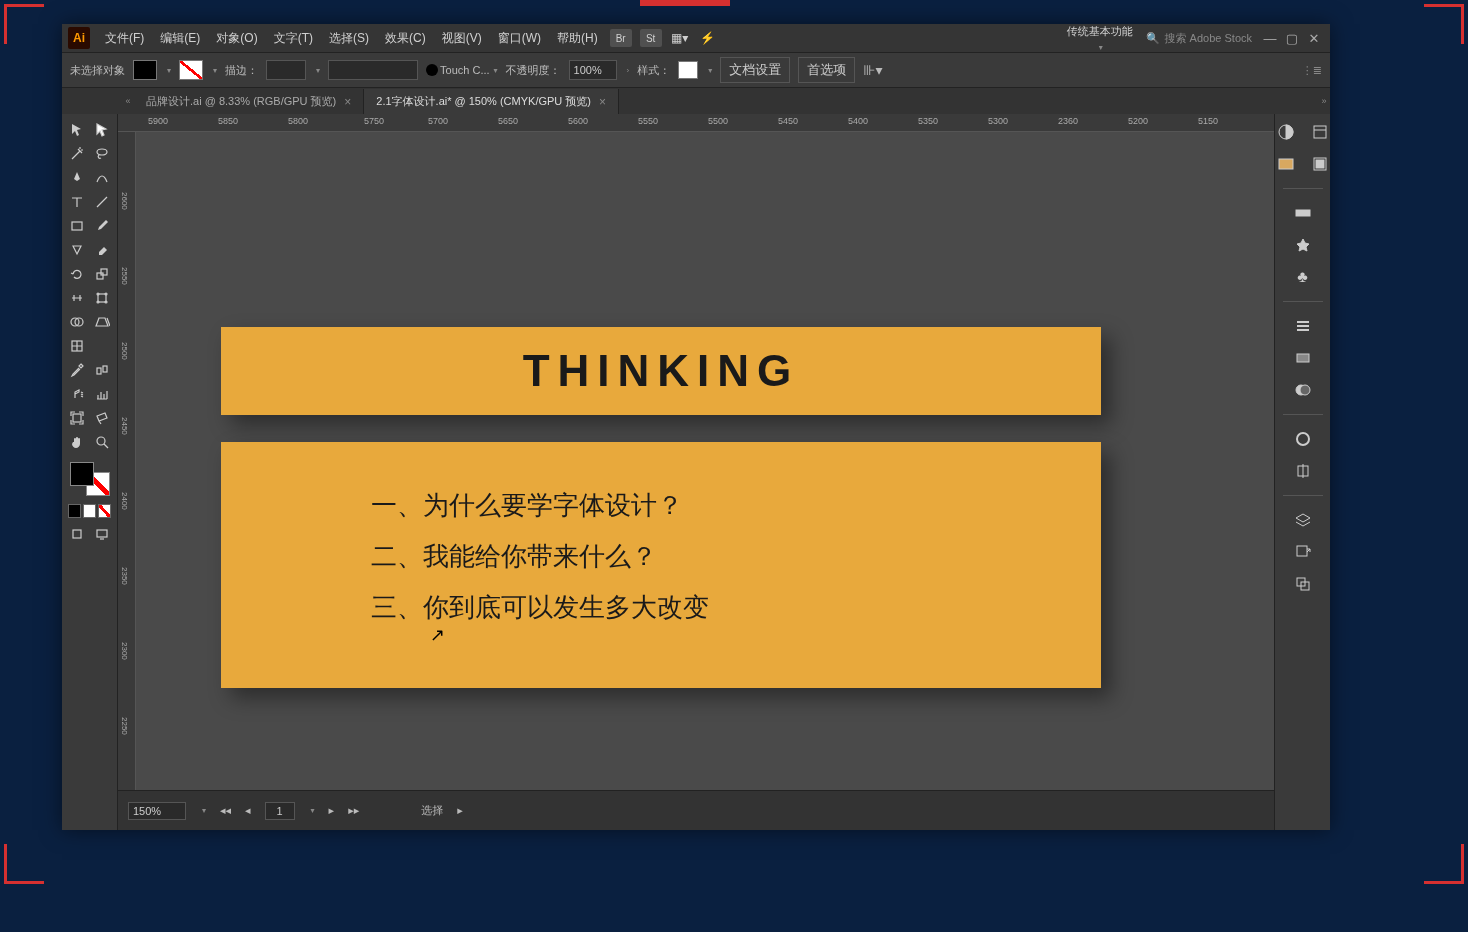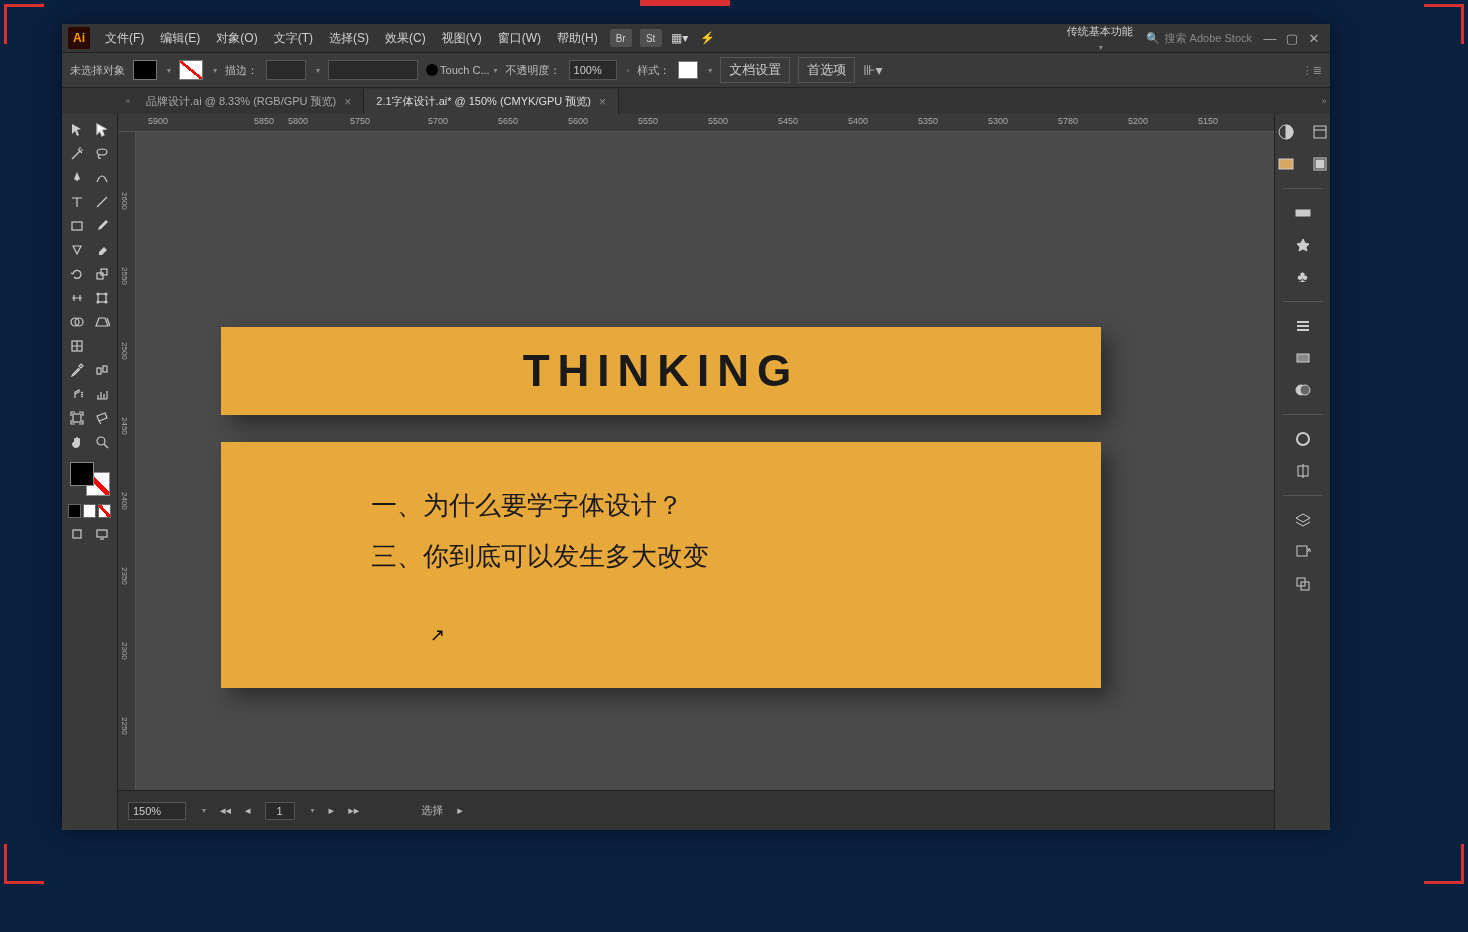--- a/index.html
+++ b/index.html
@@ -377,33 +377,33 @@
               <rect x="3" y="4" width="10" height="7"></rect>
               <path d="M6 13h4"></path>
             </svg>
           </div>
         </div>
     </div>
 
     <div class="canvas-wrap">
       <div class="ruler-h" id="ruler-h">
           <span class="tick" style="left: 30px;">5900</span>
-          <span class="tick" style="left: 100px; margin-left: 36px;">5850</span>
+          <span class="tick" style="left: 100px;">5850</span>
           <span class="tick" style="left: 170px;">5800</span>
-          <span class="tick" style="left: 232px;">5750</span>
+          <span class="tick" style="left: 246px;">5750</span>
           <span class="tick" style="left: 310px;">5700</span>
           <span class="tick" style="left: 380px;">5650</span>
           <span class="tick" style="left: 450px;">5600</span>
           <span class="tick" style="left: 520px;">5550</span>
           <span class="tick" style="left: 590px;">5500</span>
           <span class="tick" style="left: 660px;">5450</span>
           <span class="tick" style="left: 730px;">5400</span>
           <span class="tick" style="left: 800px;">5350</span>
           <span class="tick" style="left: 870px;">5300</span>
-          <span class="tick" style="left: 940px;">5780</span>
+          <span class="tick" style="left: 940px;">2360</span>
           <span class="tick" style="left: 1010px;">5200</span>
           <span class="tick" style="left: 1080px;">5150</span>
         </div>
       <div class="canvas-inner">
         <div class="ruler-v" id="ruler-v">
             <span class="tick" style="top: 60px;">2600</span>
             <span class="tick" style="top: 135px;">2550</span>
             <span class="tick" style="top: 210px;">2500</span>
             <span class="tick" style="top: 285px;">2450</span>
             <span class="tick" style="top: 360px;">2400</span>
@@ -411,20 +411,21 @@
             <span class="tick" style="top: 510px;">2300</span>
             <span class="tick" style="top: 585px;">2250</span>
             <span class="tick" style="top: 660px;">2200</span>
           </div>
         <div class="artboard">
           <div class="box-title">
             <div class="box-title-text">THINKING</div>
           </div>
           <div class="box-body">
             <div class="body-line">一、为什么要学字体设计？</div>
+            <div class="body-line">二、我能给你带来什么？</div>
             <div class="body-line">三、你到底可以发生多大改变</div>
           </div>
           <div class="cursor-arrow"></div>
         </div>
       </div>
       <div class="statusbar">
         <input class="stat-input" value="150%" style="">
         <span class="dropdown-caret">▾</span>
         <span>◂◂</span>
         <span>◂</span>

